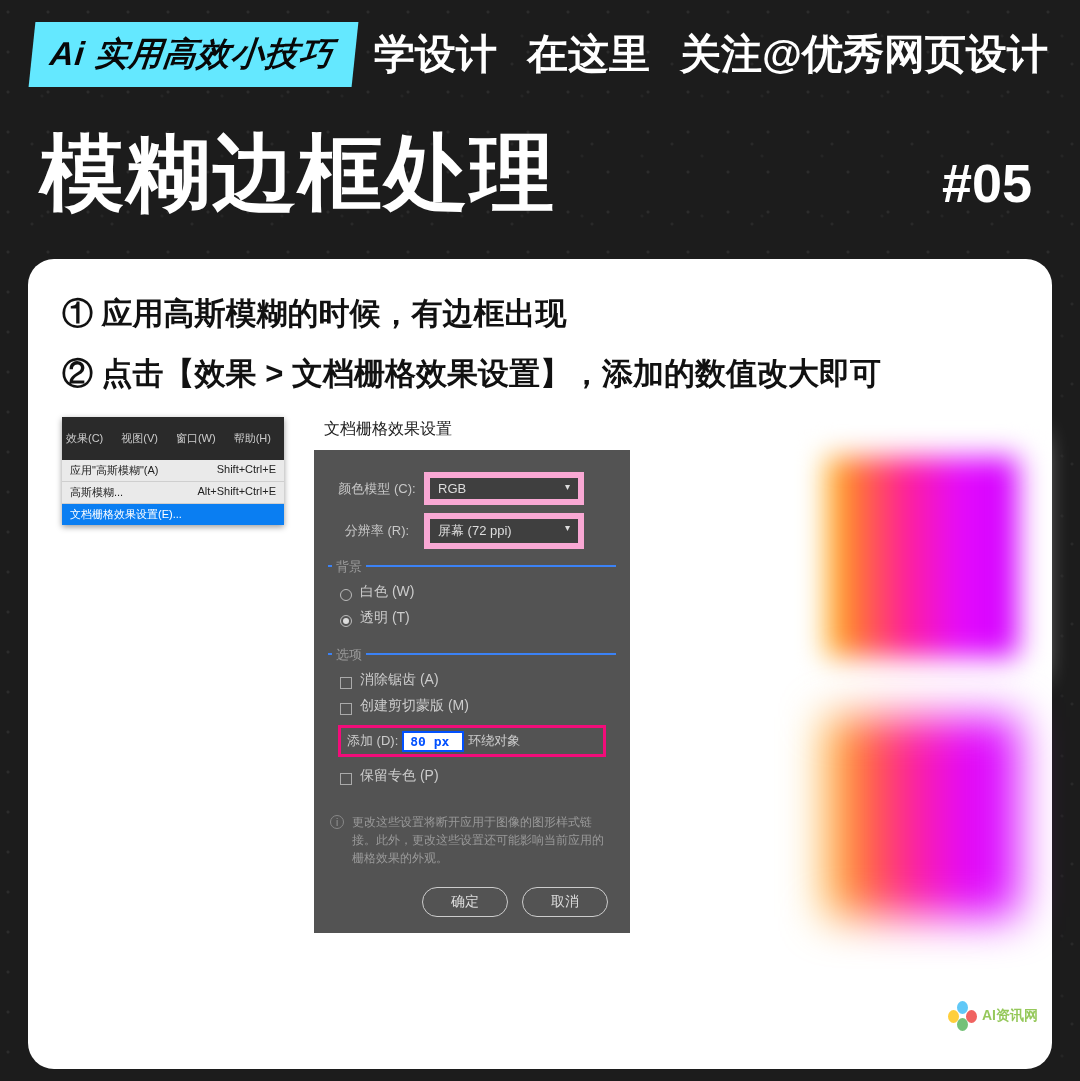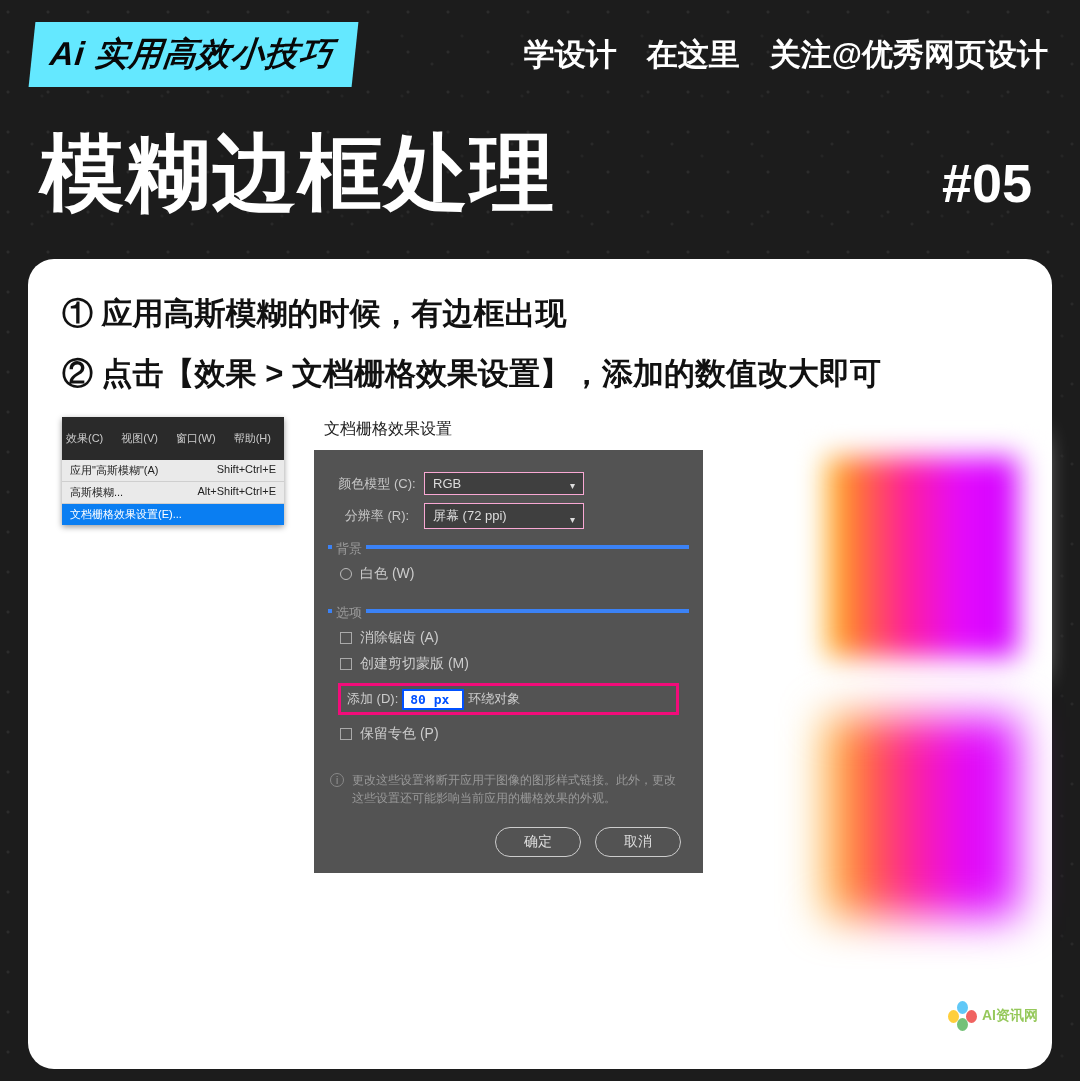--- a/index.html
+++ b/index.html
@@ -1,44 +1,44 @@
 <!DOCTYPE html>
 <html><head>
 <meta charset="utf-8">
 <style>
 *{box-sizing:border-box;margin:0;padding:0;font-family:"Microsoft YaHei","PingFang SC",sans-serif;}
 body{width:1080px;height:1081px;background:#1a1a1a;overflow:hidden;position:relative;}
 .bgnoise{position:absolute;inset:0;background-color:#1c1c1c;background-image:radial-gradient(circle at 20% 30%,rgba(60,60,60,.5) 1px,transparent 2px),radial-gradient(circle at 70% 60%,rgba(50,50,50,.4) 1px,transparent 2px),radial-gradient(circle at 40% 80%,rgba(70,70,70,.3) 1px,transparent 2px);background-size:40px 40px,60px 60px,80px 80px;}
 .header{position:relative;display:flex;align-items:center;padding:22px 32px 18px 32px;}
 .badge{background:#64e8ff;color:#080808;font-weight:900;font-size:33px;font-style:italic;padding:10px 22px 10px 18px;letter-spacing:1px;transform:skewX(-6deg);}
-.header-right{color:#fff;font-size:31px;font-weight:600;margin-left:auto;display:flex;gap:30px;}
+.header-right{color:#fff;font-size:41px;font-weight:600;margin-left:auto;display:flex;gap:30px;}
 .title-row{position:relative;display:flex;align-items:baseline;padding:12px 48px 28px 40px;}
 .title{color:#fff;font-size:84px;font-weight:900;letter-spacing:2px;}
 .num{color:#fff;font-size:54px;font-weight:900;margin-left:auto;}
 .card{position:relative;background:#fff;border-radius:26px;margin:0 28px 28px 28px;padding:34px 28px 28px 34px;height:810px;}
 .step{font-size:31px;color:#111;font-weight:700;margin-bottom:18px;}
 .panel-area{position:relative;height:580px;margin-top:22px;}
 
 
 .menu-ss{position:absolute;left:0;top:0;width:222px;background:#353535;box-shadow:0 2px 6px rgba(0,0,0,.4);}
 .menuhead{background:#2a2a2a;color:#ccc;font-size:11px;padding:14px 4px;display:flex;gap:18px;}
 .menurow{background:#eaeaea;color:#222;font-size:11px;padding:3px 8px;display:flex;justify-content:space-between;border-bottom:1px solid #cfcfcf;}
 .menurow.sel{background:#0a7ef2;color:#fff;}
 .menurow.last{border-bottom:none;}
 
 
-.dlg{position:absolute;left:252px;top:0;width:389px;background:#535353;color:#ccc;font-size:13px;padding:0 0 16px 0;}
+.dlg{position:absolute;left:252px;top:0;width:316px;background:#535353;color:#ccc;font-size:13px;padding:0 0 16px 0;}
 .dlg-title{background:#fff;color:#222;font-size:16px;padding:6px 10px 10px 10px;margin:-4px 0 18px 0;}
 .dlg-row{display:flex;align-items:center;padding:4px 22px;gap:6px;}
 .dlg-label{color:#c8c8c8;min-width:82px;text-align:center;}
-.dlg-select{background:#3f3f3f;border:1px solid #f9a8d4;color:#ddd;padding:3px 8px;width:160px;display:flex;justify-content:space-between;align-items:flex-end;}
+.dlg-select{background:#3f3f3f;border:6px solid #f9a8d4;color:#ddd;padding:3px 8px;width:160px;display:flex;justify-content:space-between;align-items:flex-start;}
 .chev{font-size:10px;}
-.fs{margin:12px 14px 4px 14px;border-top:4px solid #3b82f6;padding:12px 10px 10px 10px;position:relative;}
+.fs{margin:12px 14px 4px 14px;border-top:2px solid #3b82f6;padding:12px 10px 10px 10px;position:relative;}
 .fs-lab{position:absolute;top:-9px;left:4px;background:#535353;padding:0 4px;color:#9a9a9a;font-size:13px;}
-.radio,.chk{display:flex;align-items:center;gap:8px;padding:4px 2px;font-size:14px;}
+.radio,.chk{display:flex;align-items:flex-end;gap:8px;padding:4px 2px;font-size:14px;}
 .rdot{width:12px;height:12px;border-radius:50%;border:1px solid #bbb;display:inline-block;position:relative;}
 .rdot.on::after{content:"";position:absolute;inset:2px;border-radius:50%;background:#ddd;}
 .cbx{width:12px;height:12px;border:1px solid #aaa;display:inline-block;}
 .hl{border:3px solid #f20c7a;padding:4px 6px;display:flex;align-items:flex-end;gap:6px;margin:6px 0;}
 .numin{background:#fff;color:#0050ff;padding:1px 6px;font-family:monospace;font-weight:bold;outline:2px solid #0050ff;min-width:58px;display:inline-block;}
 .info{display:flex;gap:8px;padding:10px 16px;color:#999;font-size:12px;line-height:1.5;}
 .info-ico{width:14px;height:14px;border:1px solid #888;border-radius:50%;font-size:10px;display:flex;align-items:center;justify-content:center;flex-shrink:0;margin-top:2px;}
 .btnrow{display:flex;gap:14px;justify-content:flex-end;padding:10px 22px 0 0;}
 .pbtn{border:1.5px solid #ccc;background:transparent;color:#ddd;border-radius:18px;padding:5px 28px;font-size:14px;}
 
@@ -115,20 +115,24 @@
           <span class="chev">▾</span>
         </div>
       </div>
 
       <div class="fs">
         <span class="fs-lab">背景</span>
         <div class="radio">
             <span class="rdot"></span>
             <span>白色 (W)</span>
           </div>
+        <div class="radio">
+            <span class="rdot on"></span>
+            <span>透明 (T)</span>
+          </div>
       </div>
 
       <div class="fs">
         <span class="fs-lab">选项</span>
         <div class="chk">
             <span class="cbx"></span>
             <span>消除锯齿 (A)</span>
           </div>
         <div class="chk">
             <span class="cbx"></span>

